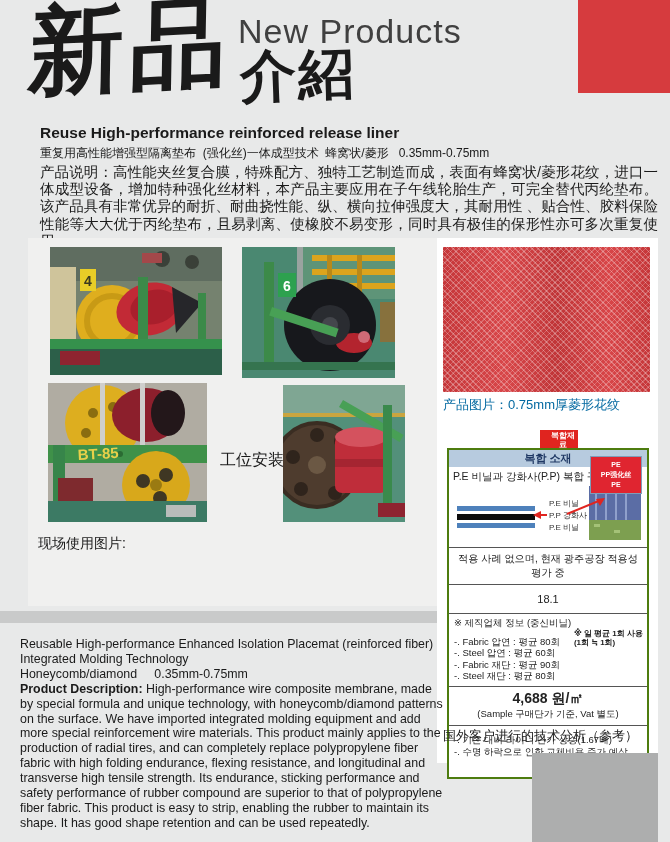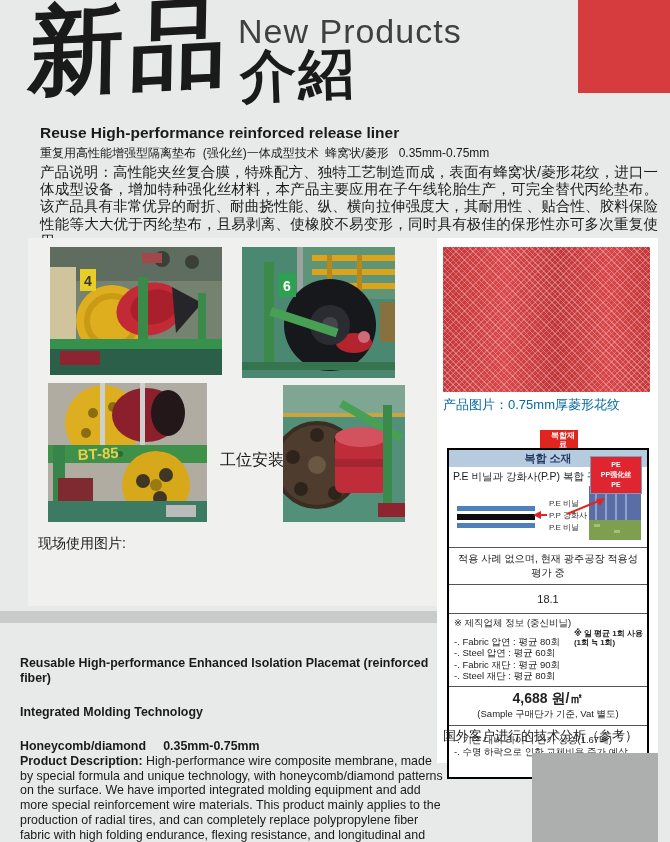--- a/index.html
+++ b/index.html
@@ -43,21 +43,21 @@
       repeating-linear-gradient(45deg, rgba(255,255,255,.28) 0 1px, rgba(0,0,0,0) 1px 4px),
       repeating-linear-gradient(-45deg, rgba(255,255,255,.22) 0 1px, rgba(0,0,0,0) 1px 4px),
       linear-gradient(90deg, rgba(0,0,0,.08), rgba(255,255,255,.06) 30%, rgba(0,0,0,.10) 55%, rgba(255,255,255,.05) 80%, rgba(0,0,0,.08));
   }
   .texture-caption{left:443px;top:396px;font-size:13px;color:#0369a1;}
 
   
   .diagram-tab{left:540px;top:430px;width:38px;height:19px;background:#e0241f;
     color:#fff;font-size:8px;font-weight:bold;text-align:center;line-height:9px;
     padding-top:1px;box-sizing:border-box;padding-left:8px;}
-  .diagram{left:447px;top:448px;width:202px;background:#fff;border:2px solid #000000;
+  .diagram{left:447px;top:448px;width:202px;background:#fff;border:2px solid #4d7c0f;
     box-sizing:border-box;font-size:10px;color:#222;}
   .dg-header{height:17px;background:#b7cbdf;text-align:center;font-size:11px;
     line-height:17px;color:#1f3864;font-weight:bold;}
   .dg-structure{position:relative;height:80px;}
   .dg-struct-title{font-size:10.5px;padding:3px 4px 0 4px;}
   .pe-box{position:absolute;right:5px;top:-11px;width:52px;height:38px;background:#e02530;
     border:1px solid #7f9db9;color:#fff;font-size:7px;font-weight:bold;text-align:center;
     line-height:10px;padding-top:3px;box-sizing:border-box;z-index:2;}
   .dg-row{border-top:1px solid #555;}
   .dg-apply{font-size:10.2px;padding:4px 3px;text-align:center;}
@@ -69,21 +69,21 @@
   .dg-price{text-align:center;padding:3px 0 4px 0;}
   .dg-price-main{font-size:14px;font-weight:bold;}
   .dg-price-note{font-size:9.5px;}
   .dg-remarks{padding:8px 5px 18px 5px;font-size:9.5px;line-height:12.5px;}
   .analysis-caption{left:443px;top:727px;font-size:13px;color:#222;}
   .corner-gray{left:532px;top:753px;width:126px;height:89px;background:#adaeae;}
 
   
   .footer{left:20px;top:637px;width:424px;font-size:12.4px;line-height:14.9px;}
   .footer b{font-weight:bold;}
-  .footer-title{font-weight:bold;margin-top:19px;}
+  .footer-title{font-weight:normal;}
 </style>
 </head>
 <body>
 
 <div class="page">
 
   <div class="abs callig-main">新品</div>
   <div class="abs header-en">New Products</div>
   <div class="abs callig-sub">介紹</div>
   <div class="abs corner-red"></div>

